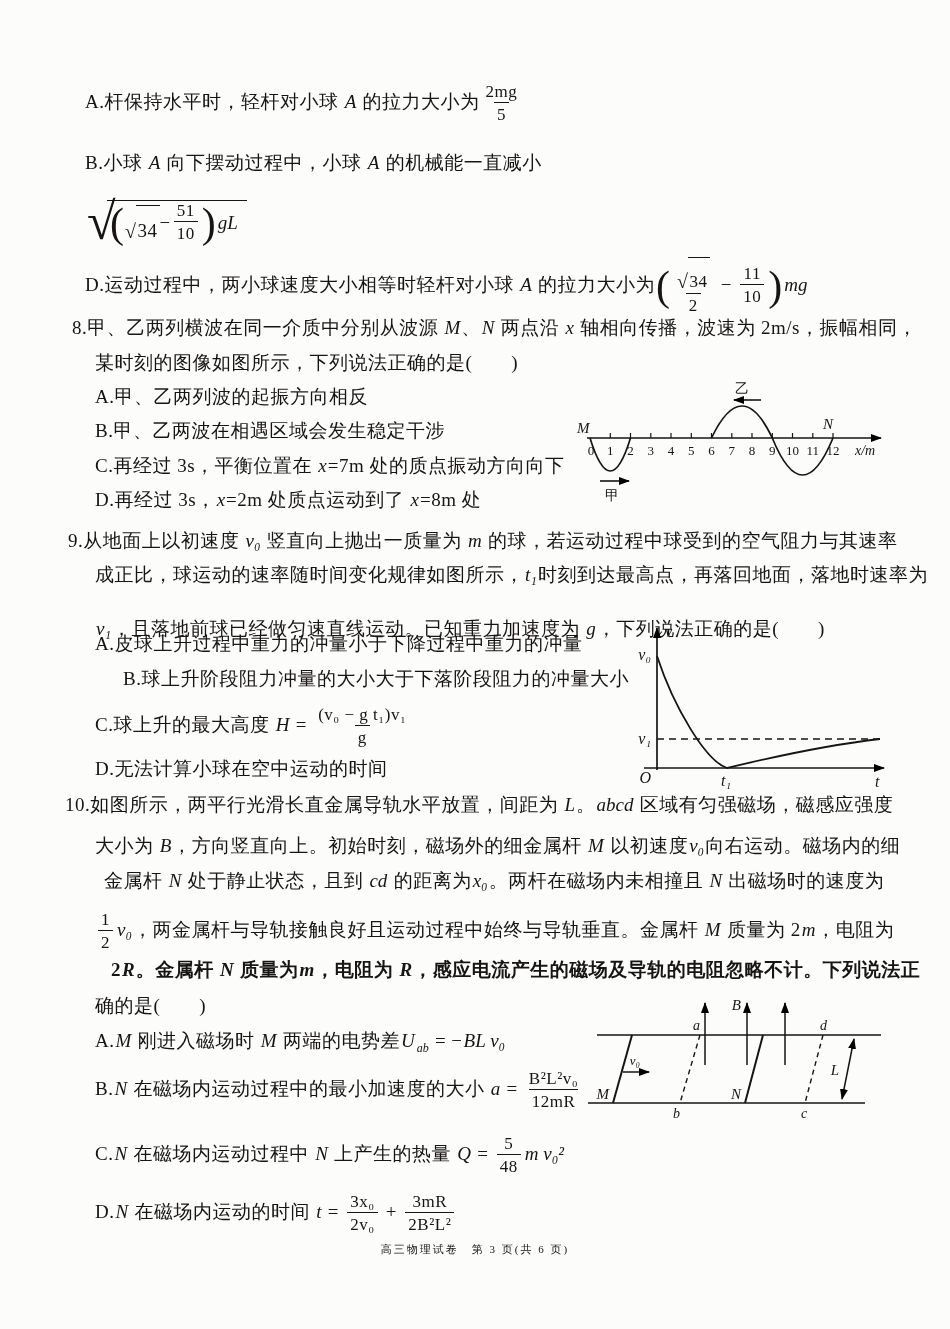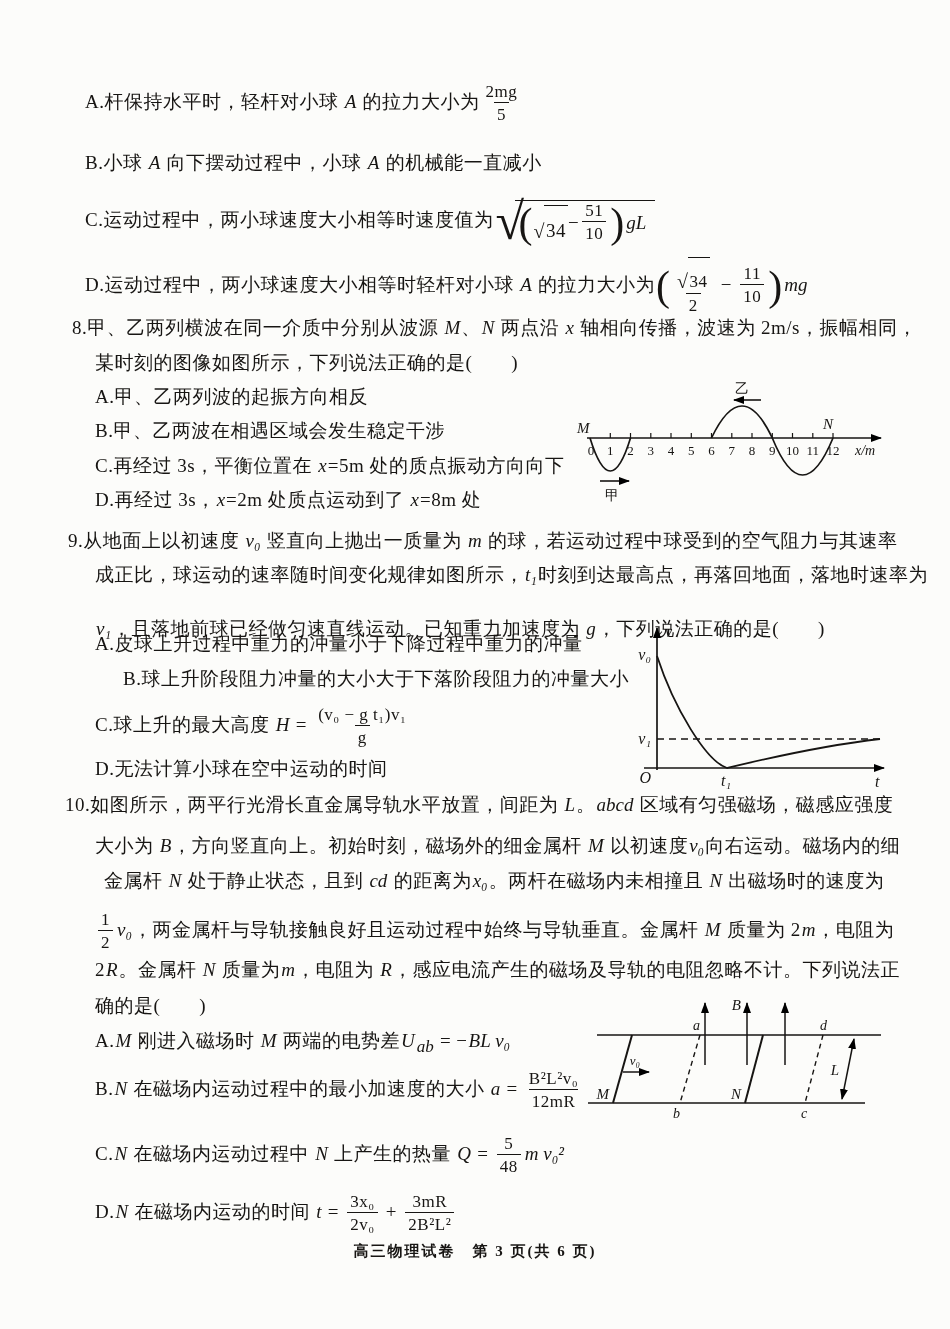--- a/index.html
+++ b/index.html
@@ -7,21 +7,21 @@
     width:950px;height:1329px;position:relative;overflow:hidden;
     background:#fcfcfa;color:#171513;
     font-family:"Liberation Serif","DejaVu Serif",serif;
   }
   .line{
     position:absolute;white-space:nowrap;
     font-size:19px;line-height:26px;letter-spacing:0.5px;
   }
   .tr{letter-spacing:0.5px;}
   .vv{font-style:italic;font-family:"Liberation Serif","DejaVu Serif",serif;letter-spacing:0;padding:0 1px;}
-  sub.vv{font-size:17px;}
+  sub.vv{font-size:12px;}
   .frac{
     display:inline-flex;flex-direction:column;align-items:center;
     vertical-align:middle;margin:0 3px;line-height:1;position:relative;top:-1px;
   }
   .frac .num{padding:0 3px 2px;font-size:17px;}
   .frac .den{border-top:1.5px solid #171513;padding:3px 3px 0;font-size:17px;}
   .bigsqrt{display:inline-flex;align-items:center;vertical-align:middle;margin-left:2px;}
   .bigsqrt .rg{font-size:52px;line-height:0;font-weight:400;}
   .bigsqrt .rbody{
     border-top:1.8px solid #171513;display:inline-flex;align-items:center;
@@ -33,33 +33,33 @@
   .bp{
     font-size:42px;line-height:0;vertical-align:middle;display:inline-block;
     font-weight:300;letter-spacing:0;padding:0 1px;
   }
   .fig{position:absolute;}
   svg text{font-family:"Liberation Serif","DejaVu Serif",serif;fill:#171513;}
   svg .it{font-style:italic;}
   svg .cjk{font-style:normal;}
   .footer{
     position:absolute;left:0;width:100%;text-align:center;
-    font-size:15px;letter-spacing:2px;top:1242px;font-weight:bold;
+    font-size:11px;letter-spacing:2px;top:1242px;
   }
 </style>
 </head>
 <body>
 
 <div id="lines">
     <div class="line" style="left: 85px; top: 84px;"><span class="tr">A.杆保持水平时，轻杆对小球 </span><span class="vv">A</span><span class="tr"> 的拉力大小为</span><span class="frac">
         <span class="num">2mg</span>
         <span class="den">5</span>
       </span></div>
     <div class="line" style="left: 85px; top: 150px;"><span class="tr">B.小球 </span><span class="vv">A</span><span class="tr"> 向下摆动过程中，小球 </span><span class="vv">A</span><span class="tr"> 的机械能一直减小</span></div>
-    <div class="line" style="left: 85px; top: 200px;"><span class="tr">C.运动过程中，两小球速度大小相等时速度值为</span><span class="bigsqrt">
+    <div class="line" style="left: 85px; top: 200px;"><span class="bigsqrt">
         <span class="rg">√</span>
         <span class="rbody">
           <span class="bp">(</span>
           <span class="sq">
             <span class="rs">√</span>
             <span class="rb">34</span>
           </span>
           <span class="tr"> − </span>
           <span class="frac">
             <span class="num">51</span>
@@ -76,40 +76,40 @@
           </span></span>
         <span class="den">2</span>
       </span><span class="tr"> − </span><span class="frac">
         <span class="num">11</span>
         <span class="den">10</span>
       </span><span class="bp">)</span><span class="vv">mg</span></div>
     <div class="line" style="left: 72px; top: 315px;"><span class="tr">8.甲、乙两列横波在同一介质中分别从波源 </span><span class="vv">M</span><span class="tr">、</span><span class="vv">N</span><span class="tr"> 两点沿 </span><span class="vv">x</span><span class="tr"> 轴相向传播，波速为 2m/s，振幅相同，</span></div>
     <div class="line" style="left: 95px; top: 350px;"><span class="tr">某时刻的图像如图所示，下列说法正确的是(　　)</span></div>
     <div class="line" style="left: 95px; top: 384px;"><span class="tr">A.甲、乙两列波的起振方向相反</span></div>
     <div class="line" style="left: 95px; top: 418px;"><span class="tr">B.甲、乙两波在相遇区域会发生稳定干涉</span></div>
-    <div class="line" style="left: 95px; top: 453px;"><span class="tr">C.再经过 3s，平衡位置在 </span><span class="vv">x</span><span class="tr">=5m 处的质点振动方向向下</span></div>
+    <div class="line" style="left: 95px; top: 453px;"><span class="tr">C.再经过 3s，平衡位置在 </span><span class="vv">x</span><span class="tr">=7m 处的质点振动方向向下</span></div>
     <div class="line" style="left: 95px; top: 487px; text-align: right;"><span class="tr">D.再经过 3s，</span><span class="vv">x</span><span class="tr">=2m 处质点运动到了 </span><span class="vv">x</span><span class="tr">=8m 处</span></div>
     <div class="line" style="left: 68px; top: 528px;"><span class="tr">9.从地面上以初速度 </span><span class="vv">v₀</span><span class="tr"> 竖直向上抛出一质量为 </span><span class="vv">m</span><span class="tr"> 的球，若运动过程中球受到的空气阻力与其速率</span></div>
     <div class="line" style="left: 95px; top: 562px;"><span class="tr">成正比，球运动的速率随时间变化规律如图所示，</span><span class="vv">t₁</span><span class="tr">时刻到达最高点，再落回地面，落地时速率为</span></div>
     <div class="line" style="left: 95px; top: 596px; margin-top: 20px;"><span class="vv">v₁</span><span class="tr">，且落地前球已经做匀速直线运动。已知重力加速度为 </span><span class="vv">g</span><span class="tr">，下列说法正确的是(　　)</span></div>
     <div class="line" style="left: 95px; top: 631px;"><span class="tr">A.皮球上升过程中重力的冲量小于下降过程中重力的冲量</span></div>
     <div class="line" style="left: 95px; top: 666px; margin-left: 28px;"><span class="tr">B.球上升阶段阻力冲量的大小大于下落阶段阻力的冲量大小</span></div>
     <div class="line" style="left: 95px; top: 707px;"><span class="tr">C.球上升的最大高度 </span><span class="vv">H</span><span class="tr"> = </span><span class="frac">
         <span class="num">(v₀ − g t₁)v₁</span>
         <span class="den">g</span>
       </span></div>
     <div class="line" style="left: 95px; top: 756px;"><span class="tr">D.无法计算小球在空中运动的时间</span></div>
     <div class="line" style="left: 65px; top: 792px;"><span class="tr">10.如图所示，两平行光滑长直金属导轨水平放置，间距为 </span><span class="vv">L</span><span class="tr">。</span><span class="vv">abcd</span><span class="tr"> 区域有匀强磁场，磁感应强度</span></div>
     <div class="line" style="left: 95px; top: 833px;"><span class="tr">大小为 </span><span class="vv">B</span><span class="tr">，方向竖直向上。初始时刻，磁场外的细金属杆 </span><span class="vv">M</span><span class="tr"> 以初速度</span><span class="vv">v₀</span><span class="tr">向右运动。磁场内的细</span></div>
     <div class="line" style="left: 104px; top: 868px; text-align: right;"><span class="tr">金属杆 </span><span class="vv">N</span><span class="tr"> 处于静止状态，且到 </span><span class="vv">cd</span><span class="tr"> 的距离为</span><span class="vv">x₀</span><span class="tr">。两杆在磁场内未相撞且 </span><span class="vv">N</span><span class="tr"> 出磁场时的速度为</span></div>
     <div class="line" style="left: 95px; top: 912px;"><span class="frac">
         <span class="num">1</span>
         <span class="den">2</span>
       </span><span class="vv">v₀</span><span class="tr">，两金属杆与导轨接触良好且运动过程中始终与导轨垂直。金属杆 </span><span class="vv">M</span><span class="tr"> 质量为 2</span><span class="vv">m</span><span class="tr">，电阻为</span></div>
-    <div class="line" style="left: 95px; top: 957px;"><span class="tr">2</span><span class="vv">R</span><span class="tr">。金属杆 </span><span class="vv">N</span><span class="tr"> 质量为</span><span class="vv">m</span><span class="tr">，电阻为 </span><span class="vv">R</span><span class="tr">，感应电流产生的磁场及导轨的电阻忽略不计。下列说法正</span></div>
+    <div class="line" style="left: 111px; top: 957px; font-weight: bold;"><span class="tr">2</span><span class="vv">R</span><span class="tr">。金属杆 </span><span class="vv">N</span><span class="tr"> 质量为</span><span class="vv">m</span><span class="tr">，电阻为 </span><span class="vv">R</span><span class="tr">，感应电流产生的磁场及导轨的电阻忽略不计。下列说法正</span></div>
     <div class="line" style="left: 95px; top: 993px;"><span class="tr">确的是(　　)</span></div>
     <div class="line" style="left: 95px; top: 1028px;"><span class="tr">A.</span><span class="vv">M</span><span class="tr"> 刚进入磁场时 </span><span class="vv">M</span><span class="tr"> 两端的电势差</span><span class="vv">U</span><sub class="vv">ab</sub><span class="tr"> = −</span><span class="vv">BL v₀</span></div>
     <div class="line" style="left: 95px; top: 1071px;"><span class="tr">B.</span><span class="vv">N</span><span class="tr"> 在磁场内运动过程中的最小加速度的大小 </span><span class="vv">a</span><span class="tr"> = </span><span class="frac">
         <span class="num">B²L²v₀</span>
         <span class="den">12mR</span>
       </span></div>
     <div class="line" style="left: 95px; top: 1136px;"><span class="tr">C.</span><span class="vv">N</span><span class="tr"> 在磁场内运动过程中 </span><span class="vv">N</span><span class="tr"> 上产生的热量 </span><span class="vv">Q</span><span class="tr"> = </span><span class="frac">
         <span class="num">5</span>
         <span class="den">48</span>
       </span><span class="vv">m v₀²</span></div>

